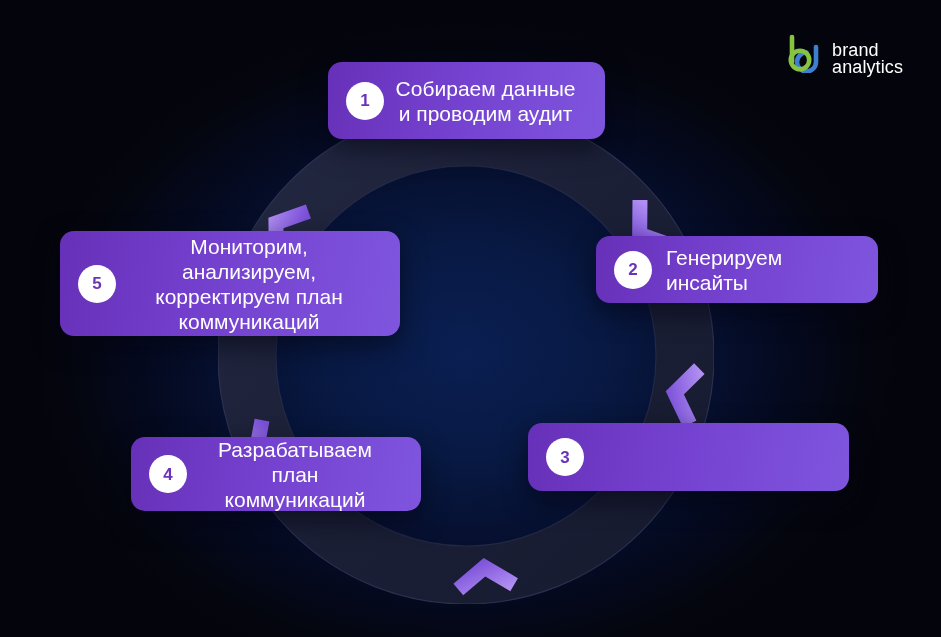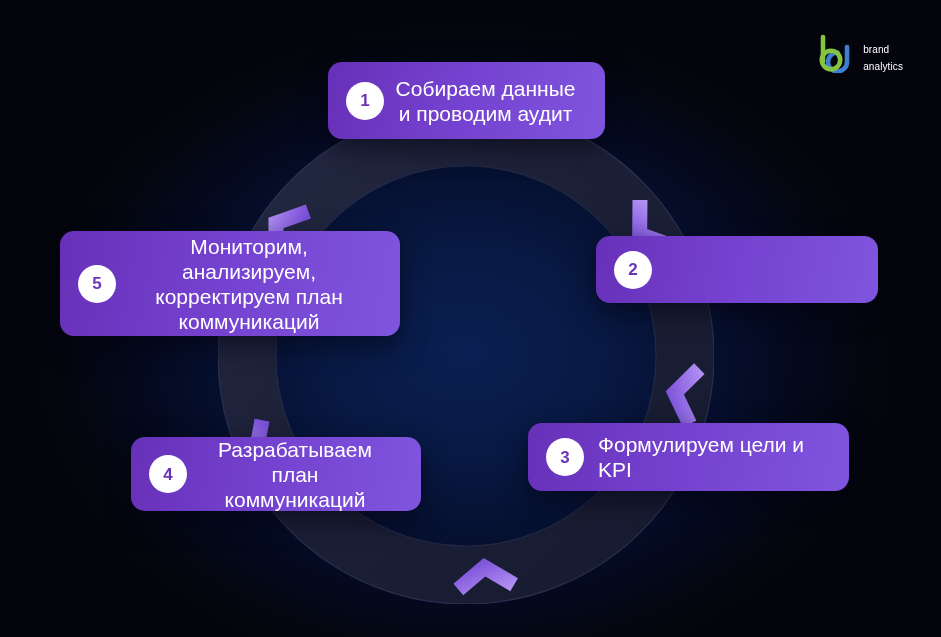--- a/index.html
+++ b/index.html
@@ -42,21 +42,21 @@
     position: absolute;
     right: 38px;
     top: 30px;
     display: flex;
     align-items: center;
     gap: 10px;
   }
   #logo-mark { width: 38px; height: 40px; display: block; }
   #logo-text {
     color: #ffffff;
-    font-size: 10px;
+    font-size: 18px;
     line-height: 16.5px;
     letter-spacing: 0.1px;
     white-space: pre-line;
     margin-top: 12px;
   }
 
   
   .step {
     position: absolute;
     box-sizing: border-box;
@@ -146,25 +146,25 @@
   </div>
 
   <div class="step" id="step-1">
     <div class="badge">1</div>
     <div class="step-label">Собираем данные
 и проводим аудит</div>
   </div>
 
   <div class="step" id="step-2">
     <div class="badge">2</div>
+    <div class="step-label">Генерируем инсайты</div>
   </div>
 
   <div class="step" id="step-3">
     <div class="badge">3</div>
-    <div class="step-label">Формулируем цели и KPI</div>
   </div>
 
   <div class="step" id="step-4">
     <div class="badge">4</div>
     <div class="step-label">Разрабатываем план
 коммуникаций</div>
   </div>
 
   <div class="step" id="step-5">
     <div class="badge">5</div>

